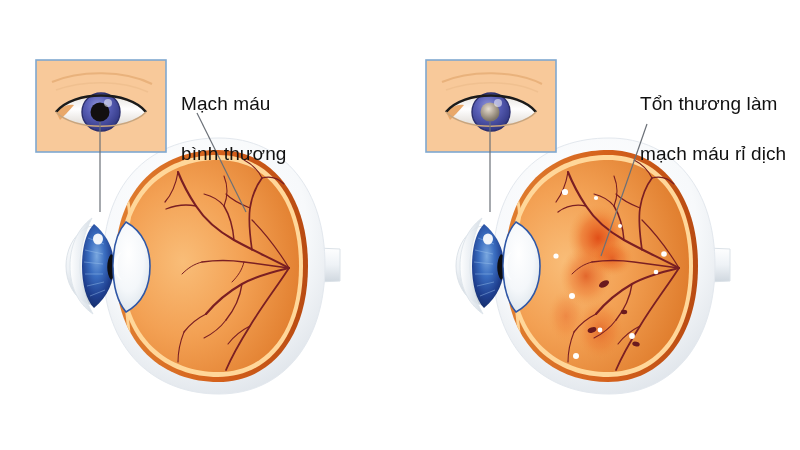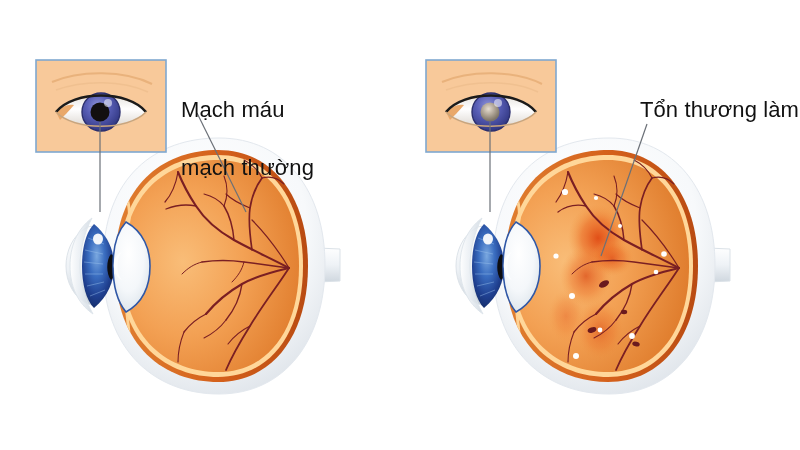--- a/index.html
+++ b/index.html
@@ -8,21 +8,21 @@
     background:#ffffff;
     font-family:"Liberation Sans","DejaVu Sans",sans-serif;
     overflow:hidden;
     position:relative;
   }
   #stage{position:relative;width:800px;height:450px;}
 
   .callout{
     position:absolute;
     color:#111111;
-    font-size:22px;
+    font-size:19px;
     line-height:1.32;
     letter-spacing:.1px;
     white-space:pre-line;
     text-align:left;
   }
   .callout-left{left:181px;top:66px;}
   .callout-right{left:609px;top:66px;margin-left:31px;}
 
   svg.art{position:absolute;left:0;top:0;width:800px;height:450px;}
 </style>
@@ -334,20 +334,21 @@
       <path d="M197 113 L246 212"></path>
 
       <path d="M490 122 L490 212"></path>
 
       <path d="M647 124 L601 256"></path>
     </g>
   </svg>
 
   <div class="callout callout-left">
     <div>Mạch máu</div>
-    <div>mạch thường</div>
+    <div>bình thương</div>
   </div>
 
   <div class="callout callout-right">
     <div>Tổn thương làm</div>
+    <div>mạch máu rỉ dịch</div>
   </div>
 
 </div>
 
 </body></html>

